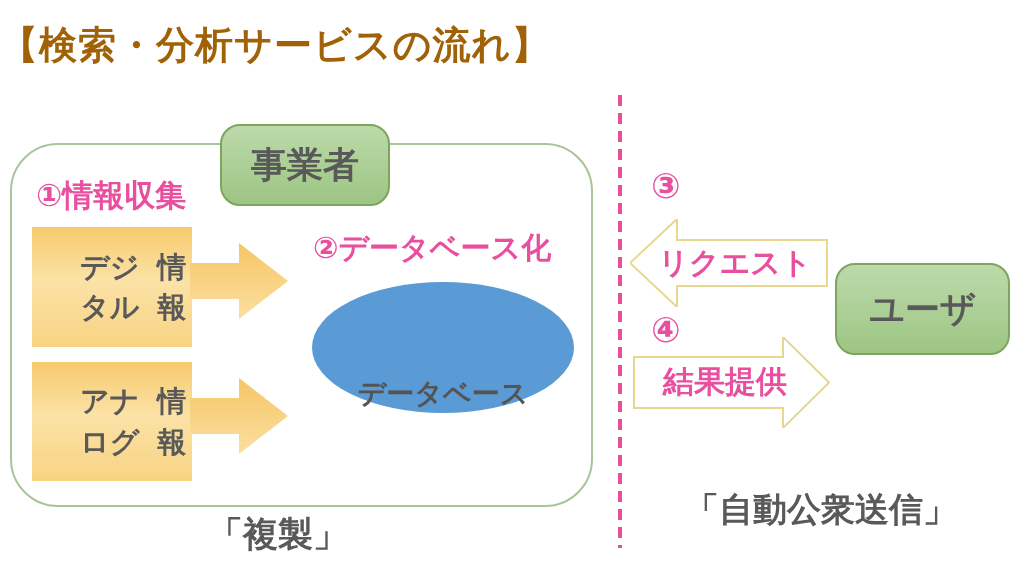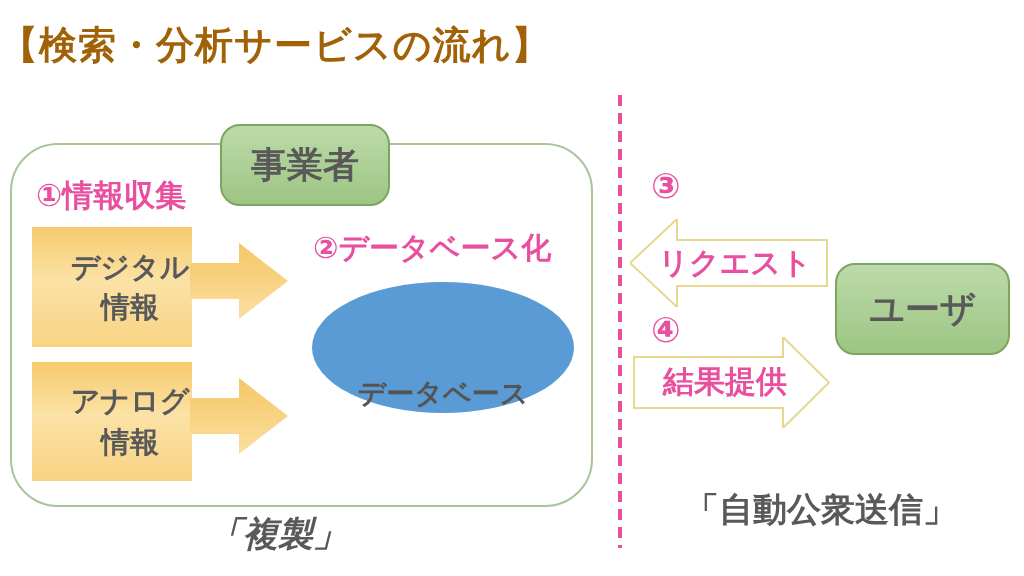--- a/index.html
+++ b/index.html
@@ -49,21 +49,21 @@
   .pink { color: #E8509F; }
 
   .step1-label { left: 36px;  top: 175px; font-size: 31px; }
   .step2-label { left: 313px; top: 228px; font-size: 30px; }
   .step3-num   { left: 651px; top: 166px; font-size: 35px; }
   .step4-num   { left: 651px; top: 310px; font-size: 35px; }
 
   .orange-box {
     background: linear-gradient(180deg, #F7CA6E 0%, #FBE2A6 45%, #F8D383 100%);
     display: flex;
-    flex-direction: column;
+    flex-direction: row;
     align-items: center;
     justify-content: center;
     text-align: center;
     font-size: 29px;
     line-height: 1.38;
     color: #595959;
     padding-left: 36px;
   }
   .digital-box { left: 32px; top: 227px; width: 160px; height: 120px; }
   .analog-box  { left: 32px; top: 362px; width: 160px; height: 119px; }
@@ -101,21 +101,21 @@
     left: 650px; top: 357px; width: 150px; height: 50px;
     display: flex; align-items: center; justify-content: center;
     font-size: 31px;
   }
 
   .caption {
     font-size: 35px;
     color: #595959;
     text-align: center;
   }
-  .caption-left  { left: 178px; top: 511px; width: 200px; font-style: italic; }
+  .caption-left  { left: 178px; top: 511px; width: 200px; }
   .caption-right { left: 671px; top: 487px; width: 300px; font-size: 34px; }
 </style>
 </head>
 <body>
 
 <div class="stage">
 
   <div class="abs title">【検索・分析サービスの流れ】</div>
 
   <div class="abs container-box"></div>

